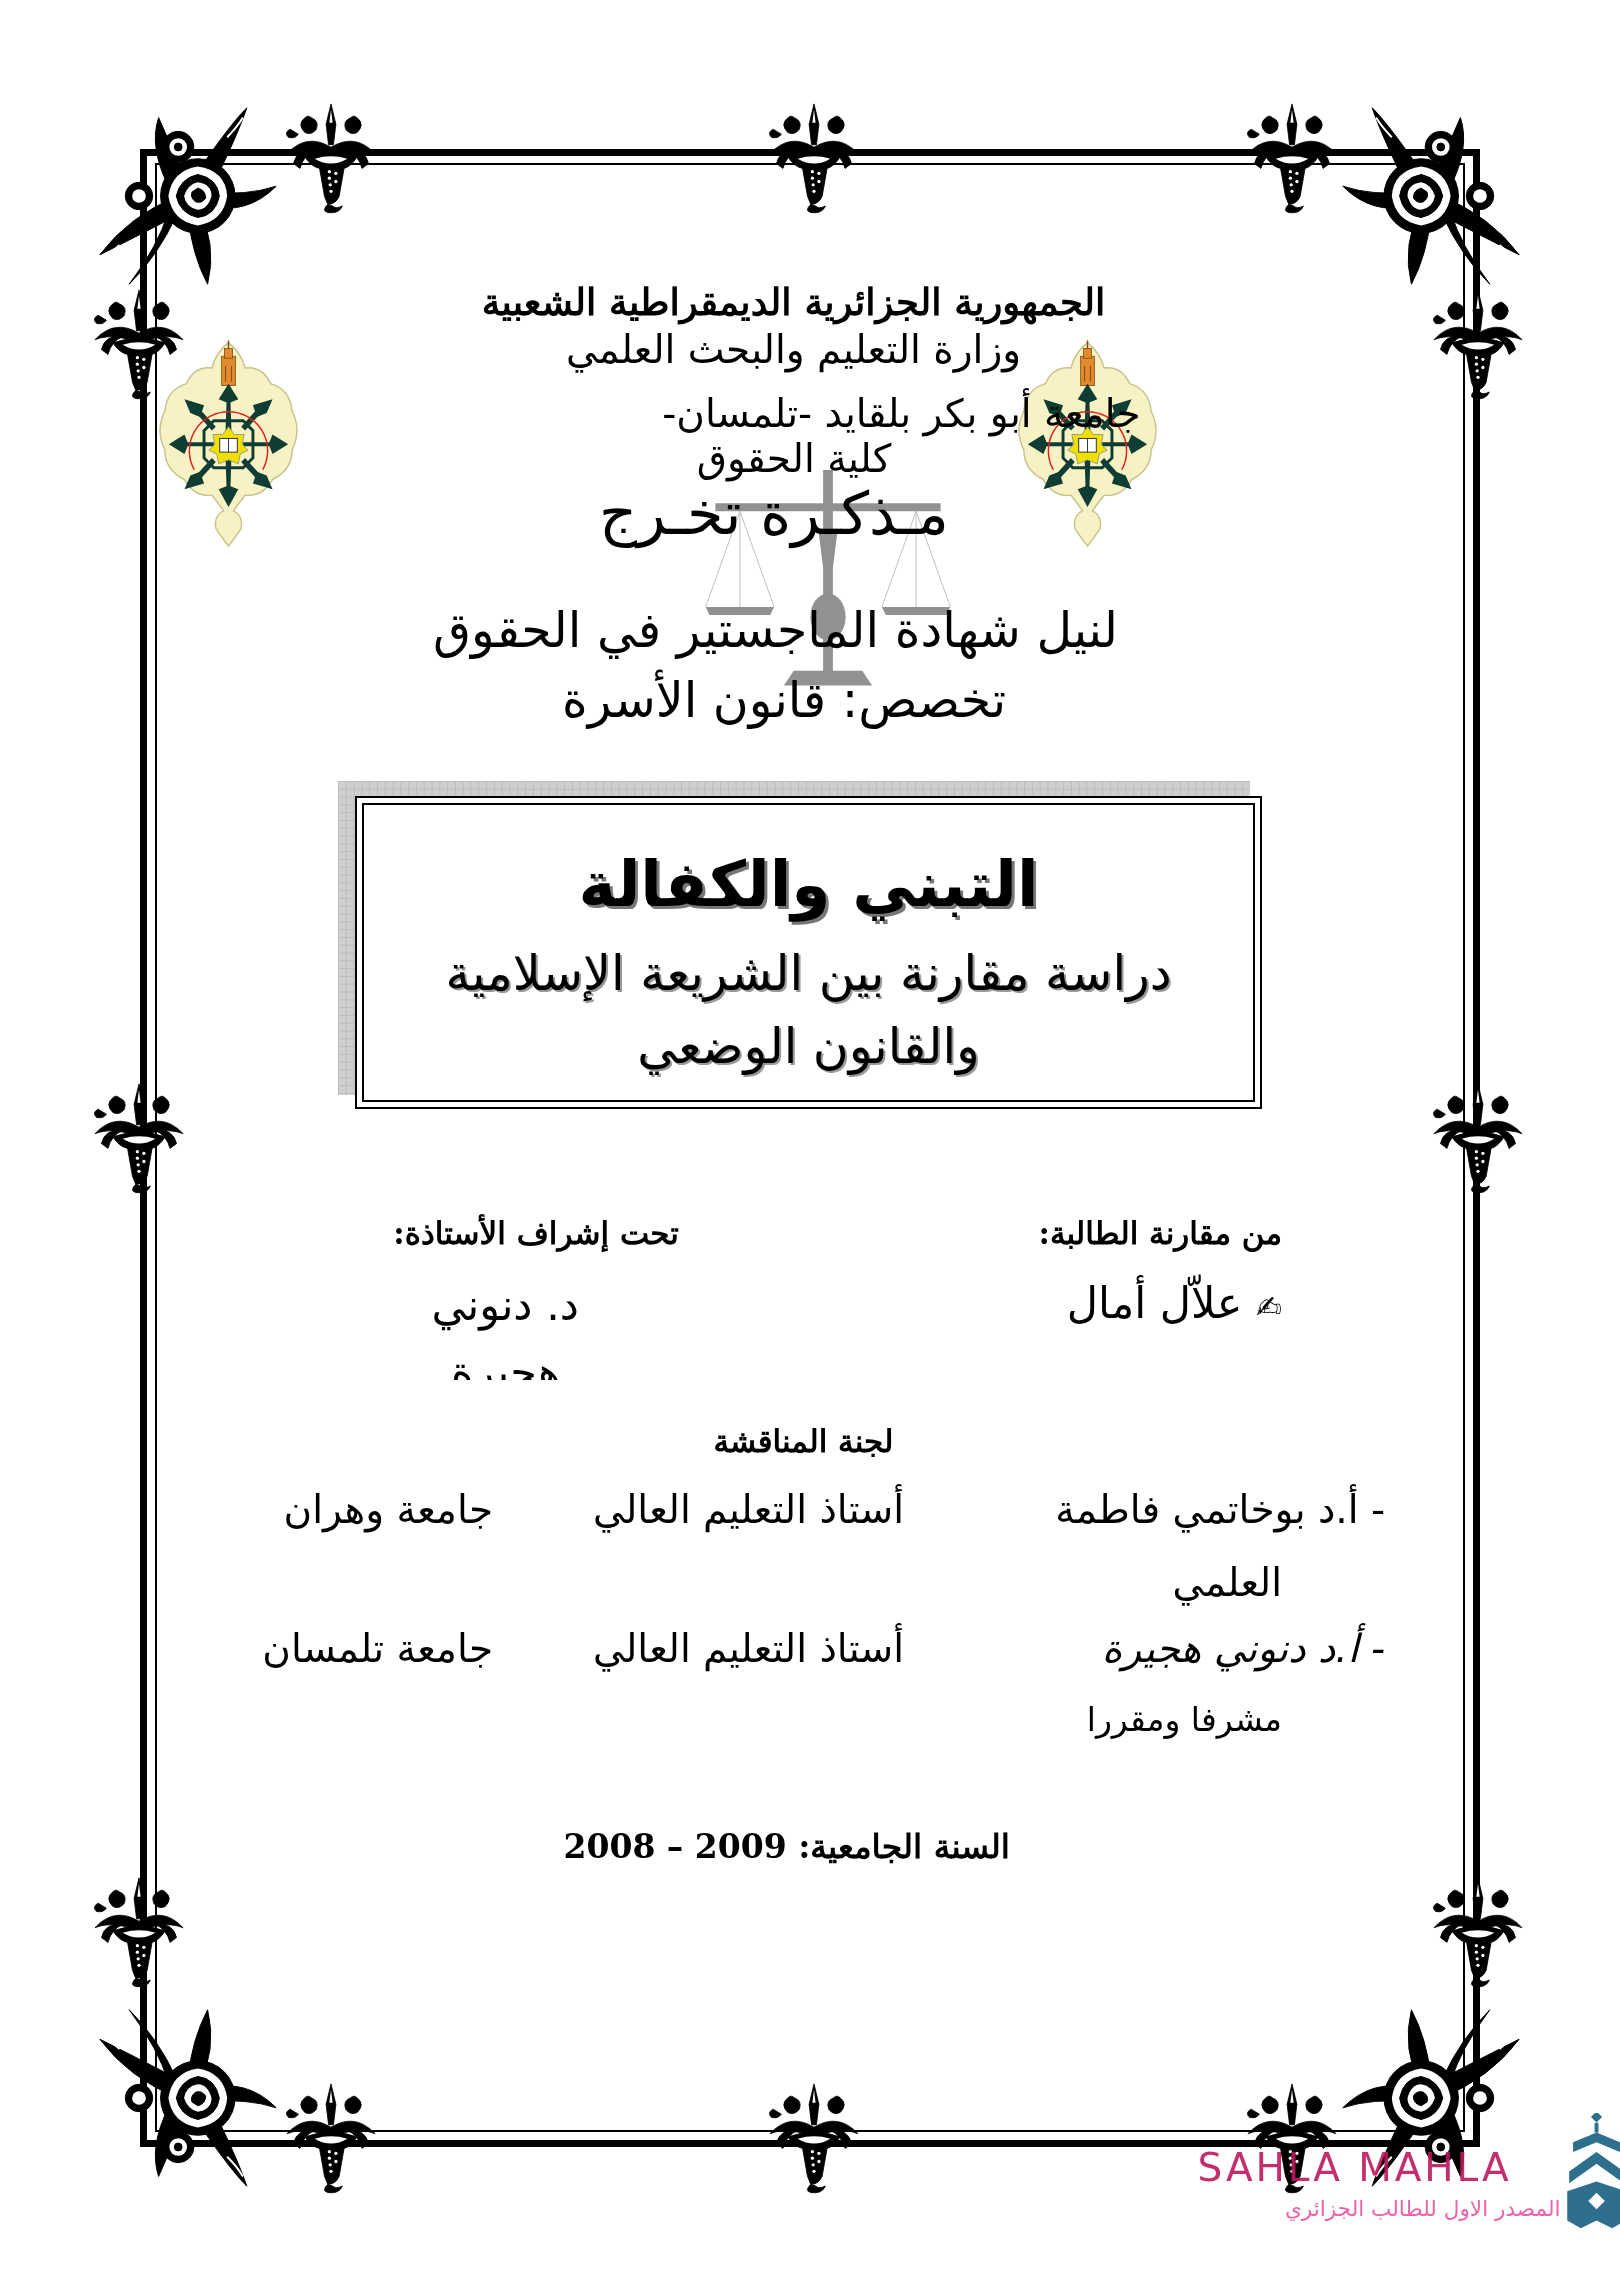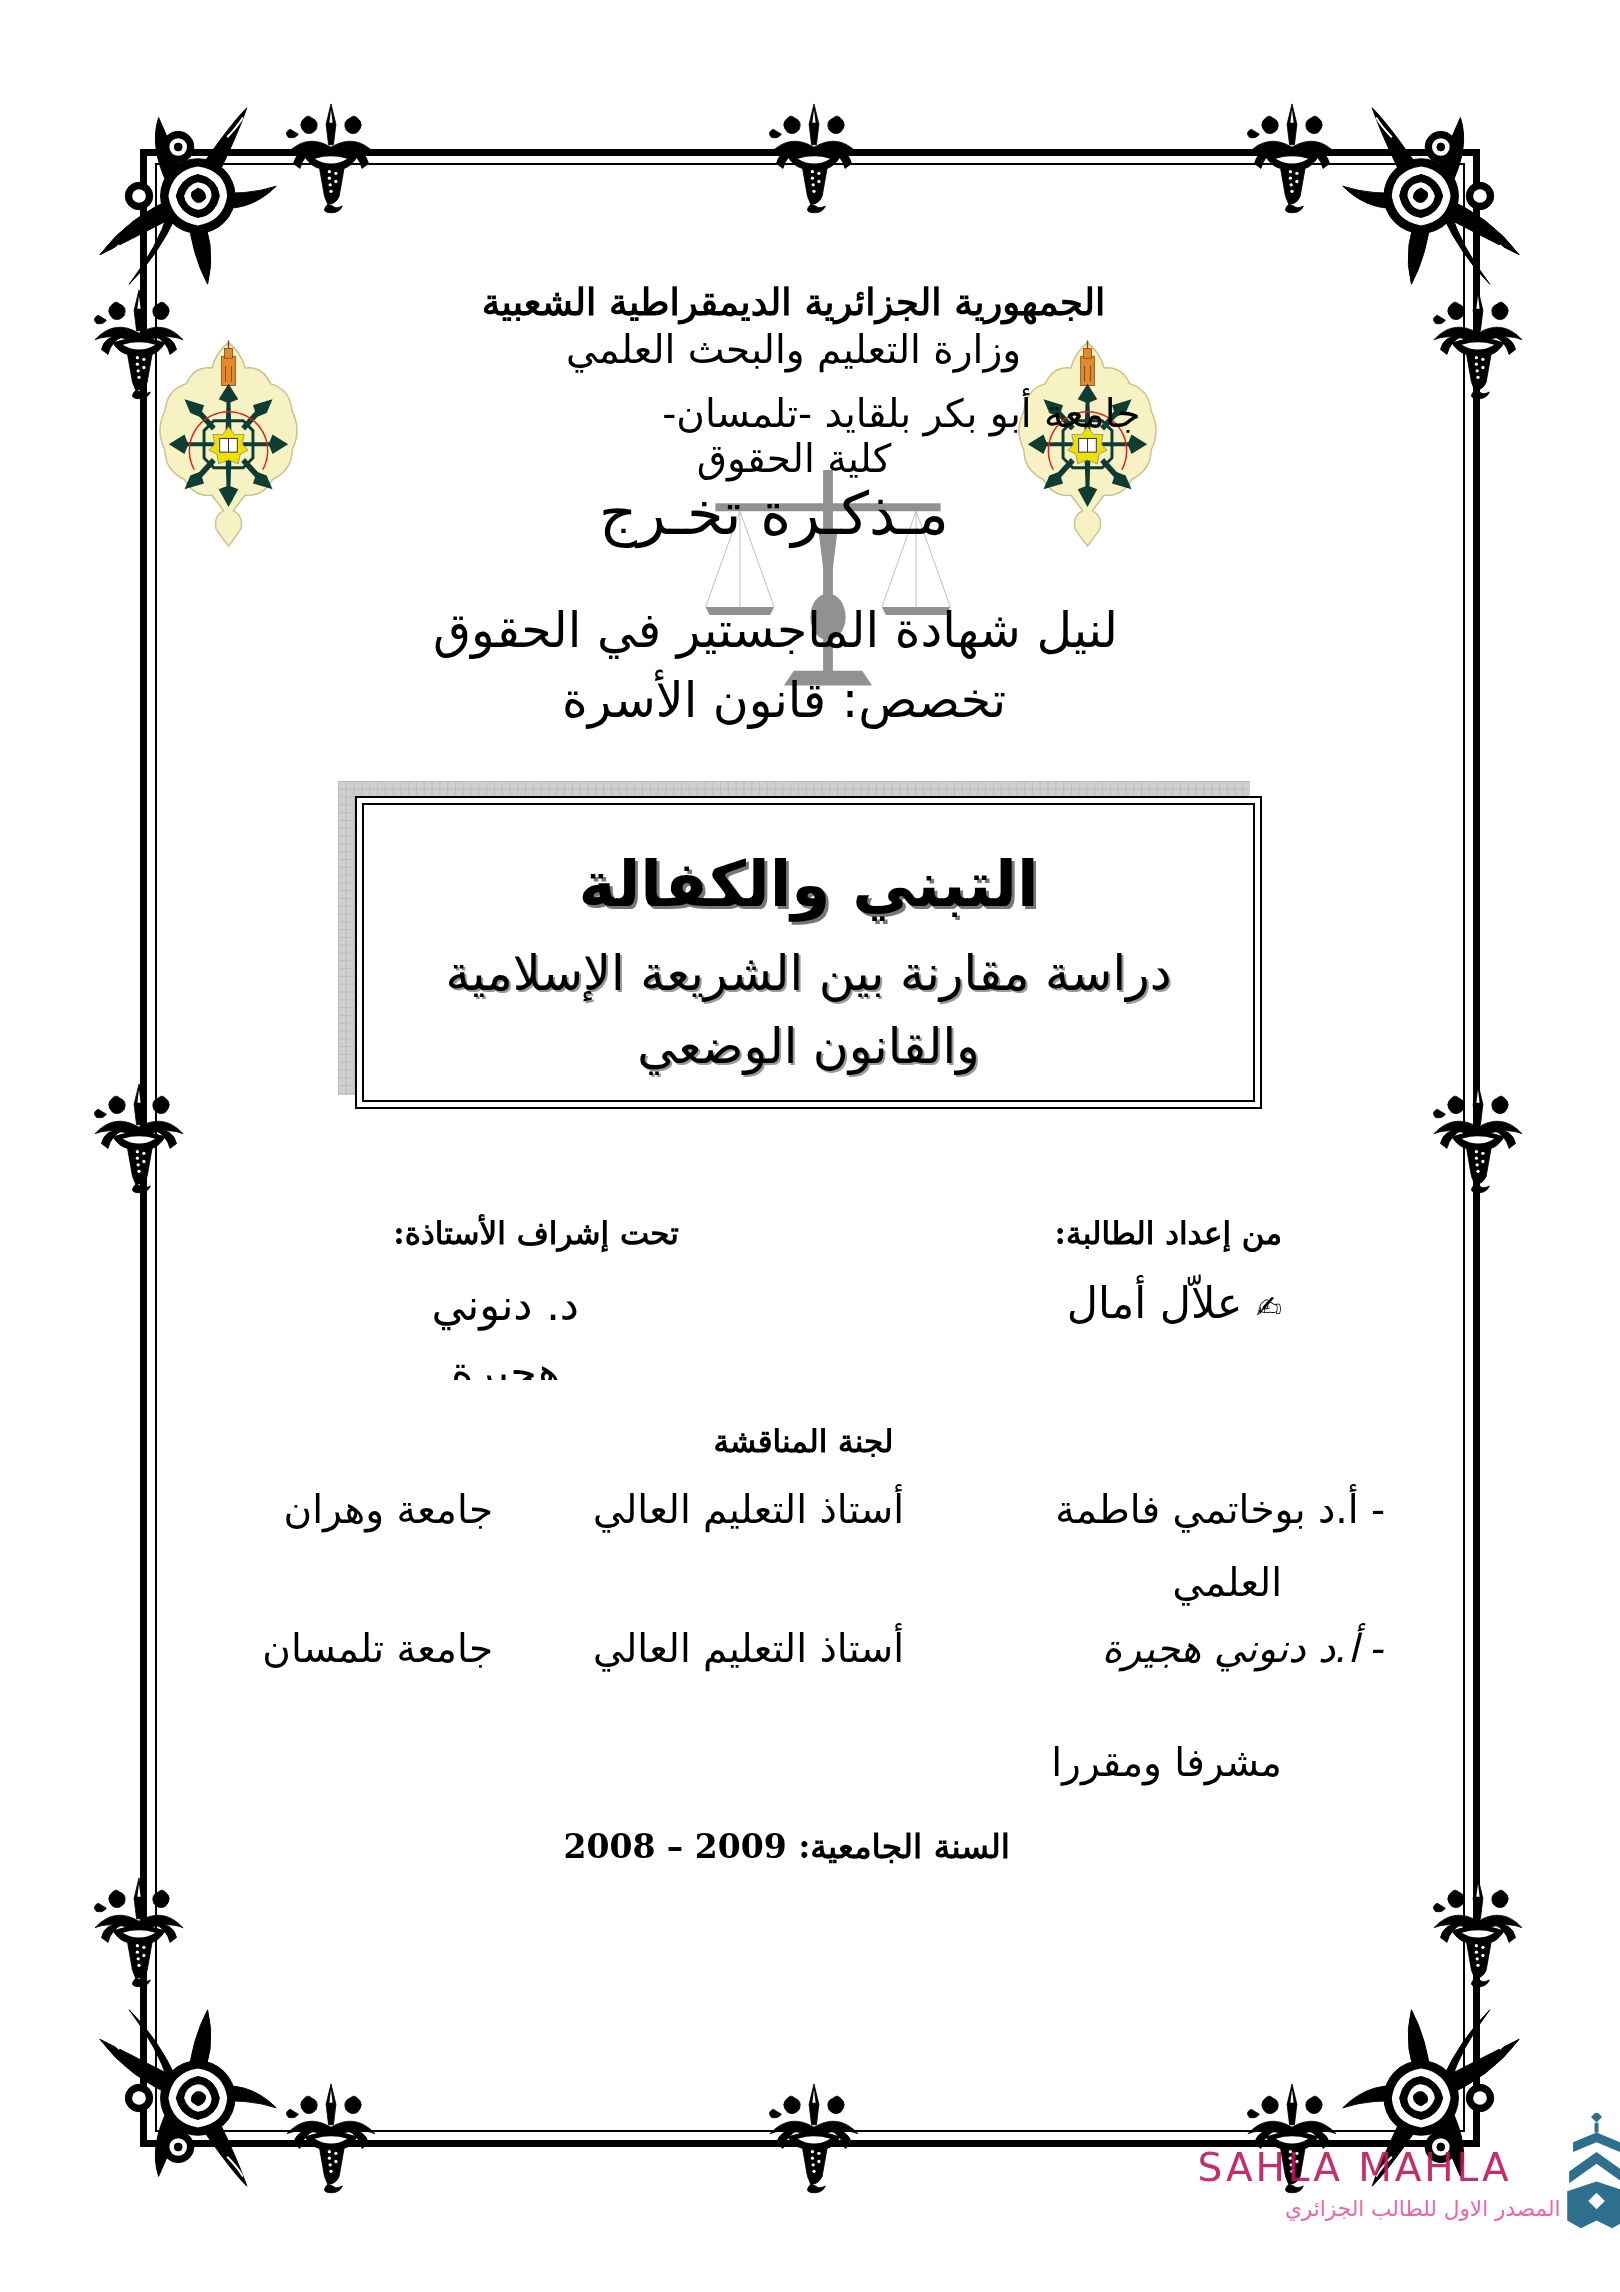--- a/index.html
+++ b/index.html
@@ -292,21 +292,21 @@
 <div class="txt sans center" style="left:529px; width:510px; top:676px; font-size:49px;">تخصص: قانون الأسرة</div>
 
 <div class="title-shadow"></div>
 <div class="title-box">
   <div class="title-box-inner"></div>
 </div>
 <div class="txt sans-b center" style="left:355px; width:907px; top:853px; font-size:63px; text-shadow:2.9px 2.9px 0 #777;">التبني والكفالة</div>
 <div class="txt sans center" style="left:355px; width:907px; top:949px; font-size:49px; text-shadow:2px 2px 0 #999;">دراسة مقارنة بين الشريعة الإسلامية</div>
 <div class="txt sans center" style="left:355px; width:907px; top:1022px; font-size:49px; text-shadow:2px 2px 0 #999;">والقانون الوضعي</div>
 
-<div class="txt serif-b" style="right:338px; top:1218px; font-size:31px;">من إعداد الطالبة:</div>
+<div class="txt serif-b" style="right:338px; top:1218px; font-size:31px;">من مقارنة الطالبة:</div>
 <div class="txt sans" style="right:338px; top:1282px; font-size:43px;">
   <span style="font-size:31px;">✍</span>
   <span>علاّل أمال</span>
 </div>
 
 <div class="txt serif-b" style="right:941px; top:1218px; font-size:31px;">تحت إشراف الأستاذة:</div>
 <div class="txt sans" style="right:1041px; top:1284px; font-size:43px;">د. دنوني</div>
 <div style="position:absolute; left:392px; top:1351px; width:196px; height:29px; overflow:hidden;">
   <div class="txt sans" style="right:27.4px; top:0; font-size:43px;">هجيرة</div>
 </div>
@@ -314,21 +314,21 @@
 <div class="txt serif-b center" style="left:686px; width:235px; top:1426px; font-size:31px;">لجنة المناقشة</div>
 
 <div class="txt sans" style="right:235px; top:1490px; font-size:39px;margin-left:24px;">- أ.د بوخاتمي فاطمة</div>
 <div class="txt sans" style="right:716px; top:1490px; font-size:39px;">أستاذ التعليم العالي</div>
 <div class="txt sans" style="right:1127px; top:1490px; font-size:39px;">جامعة وهران</div>
 <div class="txt sans" style="right:338px; top:1563px; font-size:39px;">العلمي</div>
 
 <div class="txt sans" style="right:235px; top:1629px; font-size:39px;font-style:italic;">- أ.د دنوني هجيرة</div>
 <div class="txt sans" style="right:716px; top:1629px; font-size:39px;">أستاذ التعليم العالي</div>
 <div class="txt sans" style="right:1127px; top:1629px; font-size:39px;">جامعة تلمسان</div>
-<div class="txt sans" style="right:338px; top:1703px; font-size:39px;margin-top:40px;">مشرفا ومقررا</div>
+<div class="txt sans" style="right:338px; top:1703px; font-size:33px;">مشرفا ومقررا</div>
 
 <div class="txt serif-b" style="right:610px; top:1830px; font-size:33px;">
   <span>السنة الجامعية:</span>
   <span style="direction:ltr; unicode-bidi:embed;">2008 – 2009</span>
 </div>
 
 <div style="position:absolute; left:1176px; top:2137px; width:431px; height:127px;">
   <div style="position:absolute; left:21.6px; top:7.8px; font-family:'DejaVu Sans', sans-serif; font-size:39px; color:#be185d; letter-spacing:2.9px; opacity:0.9;">SAHLA MAHLA</div>
   <div style="position:absolute; left:21.6px; top:59px; width:363px; direction:rtl; font-family:'DejaVu Sans', sans-serif; font-size:21.6px; color:#ec4899; opacity:0.85; white-space:nowrap;">المصدر الاول للطالب الجزائري</div>
   <svg style="position:absolute; left:387px; top:-24.5px;" width="69" height="127" viewBox="0 0 70 130">

